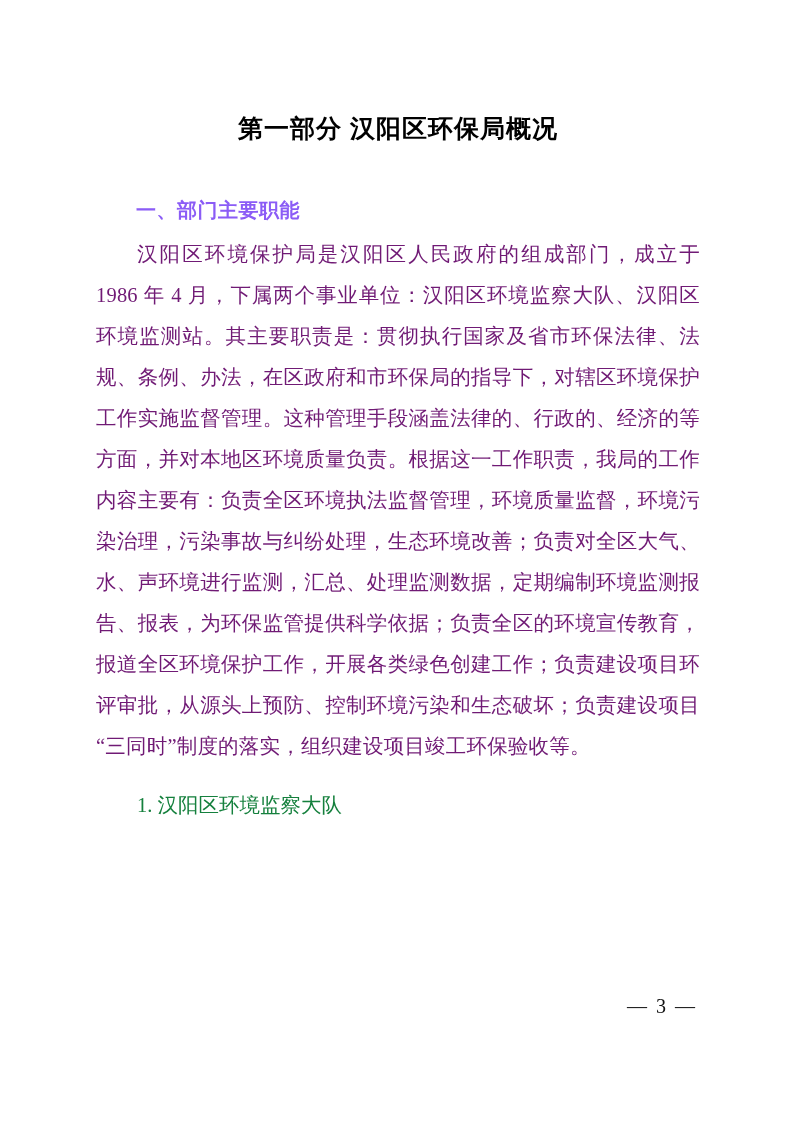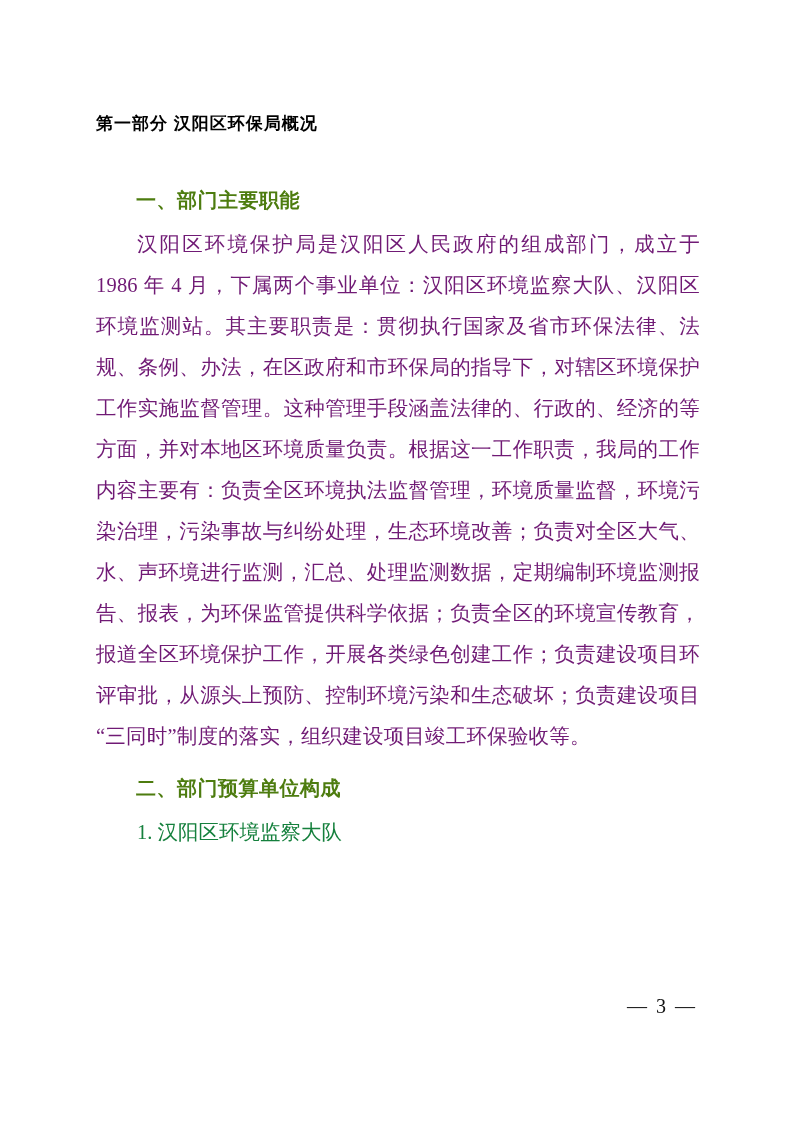--- a/index.html
+++ b/index.html
@@ -20,36 +20,36 @@
     overflow: hidden;
     box-sizing: border-box;
   }
   .content {
     position: absolute;
     left: 96px;
     top: 112px;
     width: 604px;
   }
   .doc-title {
-    text-align: left;
-    font-size: 17px;
+    text-align: center;
+    font-size: 25px;
     font-weight: bold;
     letter-spacing: 1px;
     margin: 0 0 52px 0;
     font-family: "Liberation Sans", "DejaVu Sans", sans-serif;
     color: #000000;
   }
   .section-heading {
     font-size: 20px;
     font-weight: bold;
     font-family: Liberation Mono, monospace;
     margin: 0 0 10px 0;
     text-indent: 40px;
     letter-spacing: 0.5px;
-    color: #4d7c0f;
+    color: #8b5cf6;
   }
   .body-par {
     font-size: 20.5px;
     line-height: 41px;
     text-align: justify;
     text-justify: inter-ideograph;
     text-indent: 41px;
     margin: 0 0 4px 0;
     letter-spacing: 0.2px;
     color: #701a75;
@@ -84,21 +84,20 @@
   <div class="content">
 
     <h1 class="doc-title">第一部分  汉阳区环保局概况</h1>
 
     <h2 class="section-heading">一、部门主要职能</h2>
 
     <p class="body-par">汉阳区环境保护局是汉阳区人民政府的组成部门，成立于 1986 年 4 月，下属两个事业单位：汉阳区环境监察大队、汉阳区环境监测站。其主要职责是：贯彻执行国家及省市环保法律、法规、条例、办法，在区政府和市环保局的指导下，对辖区环境保护工作实施监督管理。这种管理手段涵盖法律的、行政的、经济的等方面，并对本地区环境质量负责。根据这一工作职责，我局的工作内容主要有：负责全区环境执法监督管理，环境质量监督，环境污染治理，污染事故与纠纷处理，生态环境改善；负责对全区大气、水、声环境进行监测，汇总、处理监测数据，定期编制环境监测报告、报表，为环保监管提供科学依据；负责全区的环境宣传教育，报道全区环境保护工作，开展各类绿色创建工作；负责建设项目环评审批，从源头上预防、控制环境污染和生态破坏；负责建设项目 “三同时”制度的落实，组织建设项目竣工环保验收等。</p>
 
     <div class="spacer-sm"></div>
 
-    <h2 class="section-heading">二、部门预算单位构成</h2>
 
 
     <p class="list-par">1. 汉阳区环境监察大队</p>
 
   </div>
 
   <div class="page-number">— 3 —</div>
 </div>
 
 </body></html>

